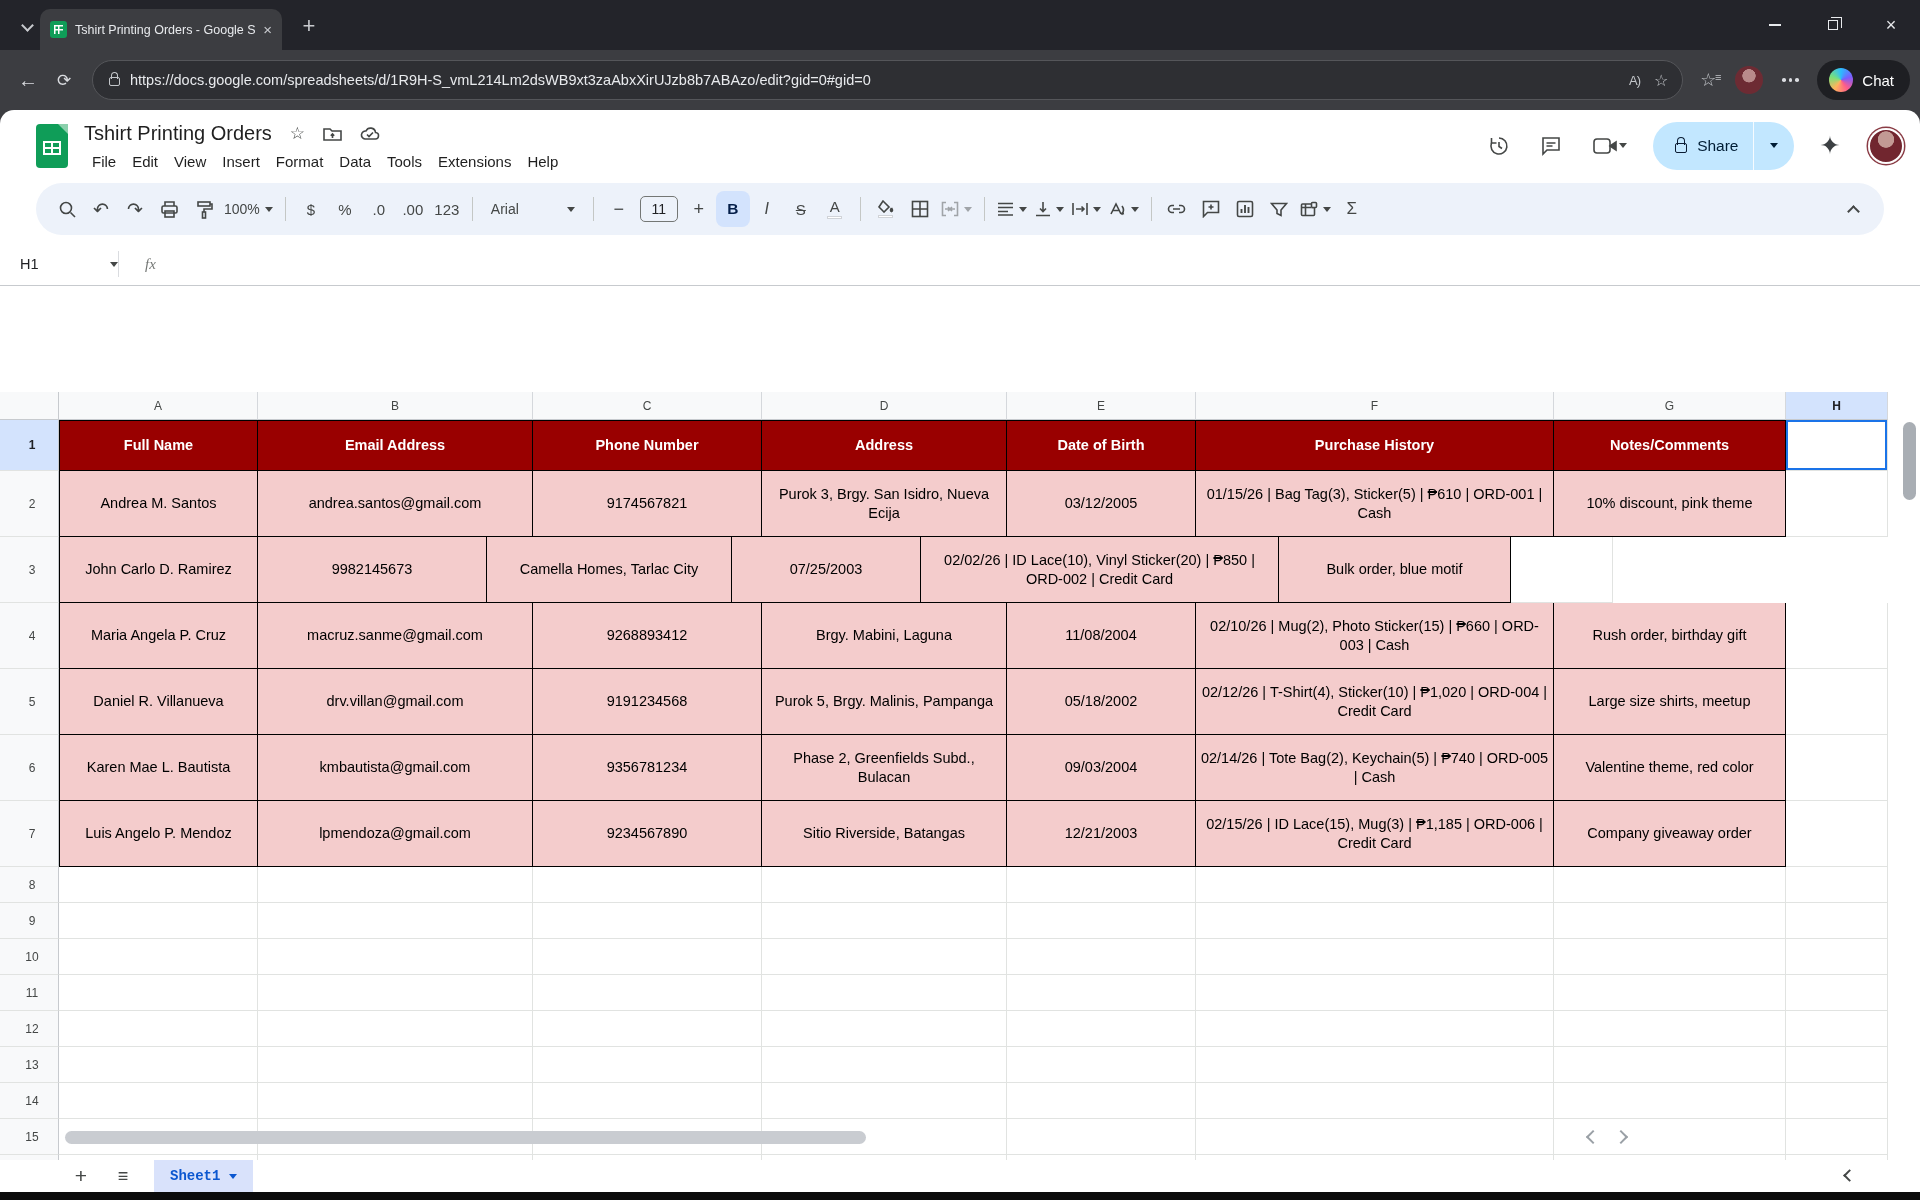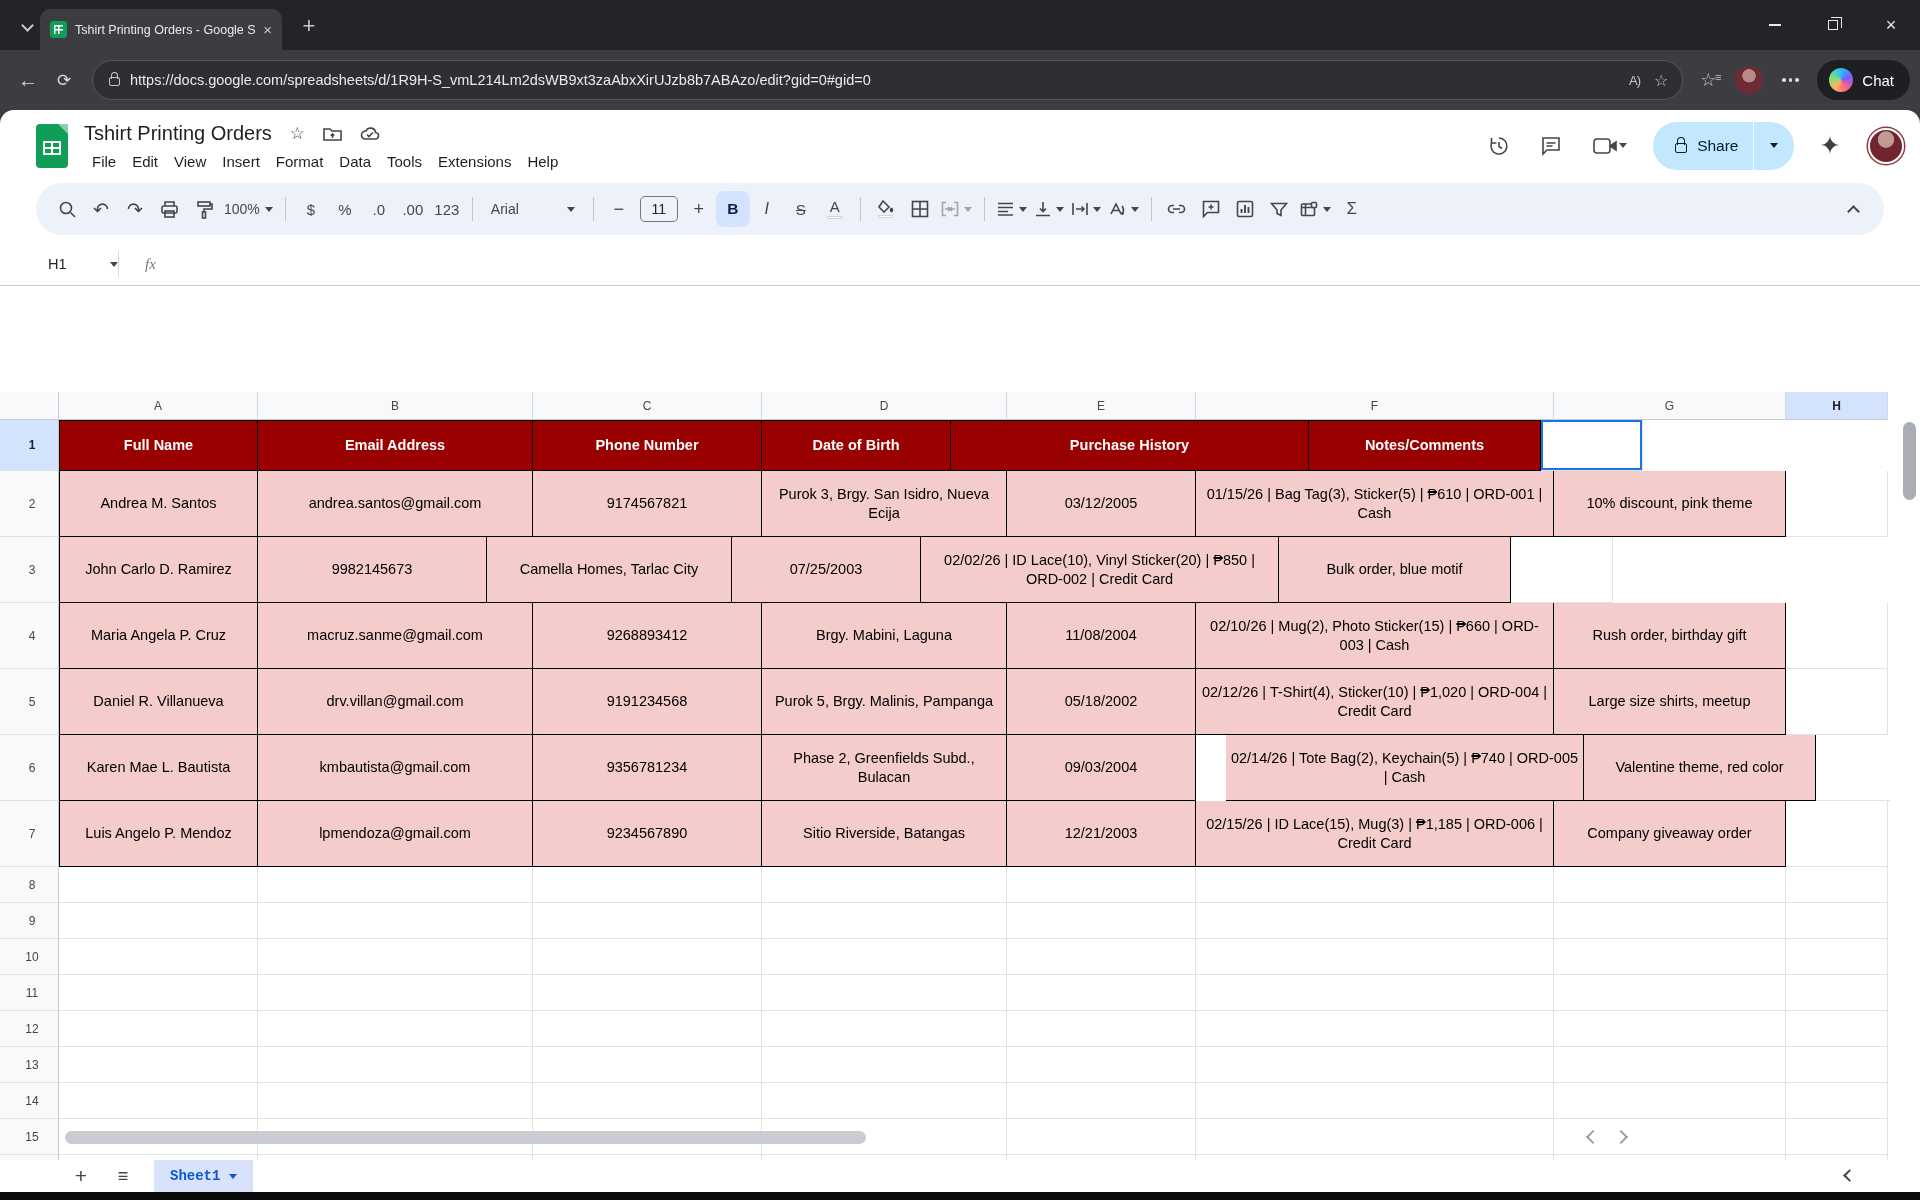--- a/index.html
+++ b/index.html
@@ -87,21 +87,21 @@
   .ital-g { font-style:italic; font-size:16px; }
   .strike-g { text-decoration:line-through; font-size:15px; }
   .abar { display:flex; flex-direction:column; align-items:center; line-height:1; }
   .abar .bar { width:15px; height:3.5px; background:#fff; border:0.5px solid #d0d3d8; margin-top:1.5px; }
   .tb-spacer { flex:1; }
   .chev-up { width:9px; height:9px; border-left:2px solid #444746; border-top:2px solid #444746; transform:rotate(45deg); margin-top:4px; }
 
   
   .formula-bar { height:43px; display:flex; align-items:center; border-bottom:1px solid #c7cace; }
   .name-box { width:118px; display:flex; align-items:center; padding-left:20px; gap:0; }
-  .name-ref { font-size:14.5px; color:#202124; flex:1;margin-left:28px; }
+  .name-ref { font-size:14.5px; color:#202124; flex:1; }
   .fb-sep { width:1px; height:26px; background:#dadce0; }
   .fx { font-style:italic; font-size:15px; color:#747775; margin-left:26px; font-family:"Liberation Serif", serif; }
 
   
   .grid { position:absolute; top:282px; left:0; width:1890px; height:846px; overflow:hidden; background:#fff; }
   .colhdr-row { display:flex; height:28px; }
   .corner { flex:0 0 59px; background:#f8f9fa; border-right:1px solid #c7cace; border-bottom:1px solid #c7cace; }
   .colhdr { flex:0 0 auto; background:#f8f9fa; border-right:1px solid #d5d8dc; border-bottom:1px solid #c7cace; display:flex; align-items:center; justify-content:center; font-size:12px; color:#444746; }
   .colhdr.sel { background:#d3e3fd; font-weight:700; color:#202124; }
   .grow { display:flex; }
@@ -413,20 +413,21 @@
           <div class="colhdr" style="width: 358px;">F</div>
           <div class="colhdr" style="width: 232px;">G</div>
           <div class="colhdr sel" style="width: 102px;">H</div>
         </div>
       <div>
           <div class="grow" style="height: 51px;">
             <div class="rownum sel">1</div>
             <div class="cell red bl" style="width: 199px;">Full Name</div>
             <div class="cell red" style="width: 275px;">Email Address</div>
             <div class="cell red" style="width: 229px;">Phone Number</div>
+            <div class="cell red" style="width: 245px;">Address</div>
             <div class="cell red" style="width: 189px;">Date of Birth</div>
             <div class="cell red" style="width: 358px;">Purchase History</div>
             <div class="cell red" style="width: 232px;">Notes/Comments</div>
             <div class="cell hsel" style="width: 102px;"></div>
           </div>
           <div class="grow" style="height: 66px;">
             <div class="rownum">2</div>
             <div class="cell pink bl" style="width: 199px;">Andrea M. Santos</div>
             <div class="cell pink" style="width: 275px;">andrea.santos@gmail.com</div>
             <div class="cell pink" style="width: 229px;">9174567821</div>
@@ -468,21 +469,21 @@
             <div class="cell pink" style="width: 232px;">Large size shirts, meetup</div>
             <div class="cell hcell" style="width: 102px;"></div>
           </div>
           <div class="grow" style="height: 66px;">
             <div class="rownum">6</div>
             <div class="cell pink bl" style="width: 199px;">Karen Mae L. Bautista</div>
             <div class="cell pink" style="width: 275px;">kmbautista@gmail.com</div>
             <div class="cell pink" style="width: 229px;">9356781234</div>
             <div class="cell pink" style="width: 245px;">Phase 2, Greenfields Subd., Bulacan</div>
             <div class="cell pink" style="width: 189px;">09/03/2004</div>
-            <div class="cell pink" style="width: 358px; margin-left: 30px;">02/14/26 | Tote Bag(2), Keychain(5) | ₱740 | ORD-005 | Cash</div>
+            <div class="cell pink" style="width: 358px;">02/14/26 | Tote Bag(2), Keychain(5) | ₱740 | ORD-005 | Cash</div>
             <div class="cell pink" style="width: 232px;">Valentine theme, red color</div>
             <div class="cell hcell" style="width: 102px;"></div>
           </div>
           <div class="grow" style="height: 66px;">
             <div class="rownum">7</div>
             <div class="cell pink bl" style="width: 199px;">Luis Angelo P. Mendoz</div>
             <div class="cell pink" style="width: 275px;">lpmendoza@gmail.com</div>
             <div class="cell pink" style="width: 229px;">9234567890</div>
             <div class="cell pink" style="width: 245px;">Sitio Riverside, Batangas</div>
             <div class="cell pink" style="width: 189px;">12/21/2003</div>

